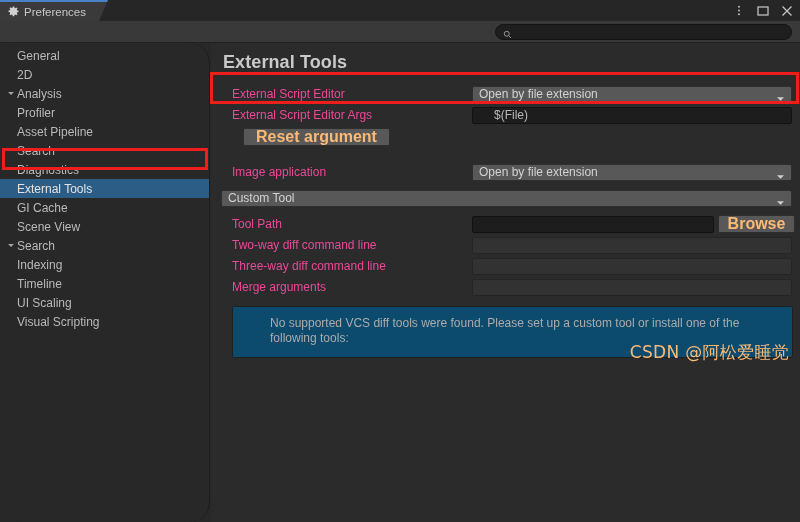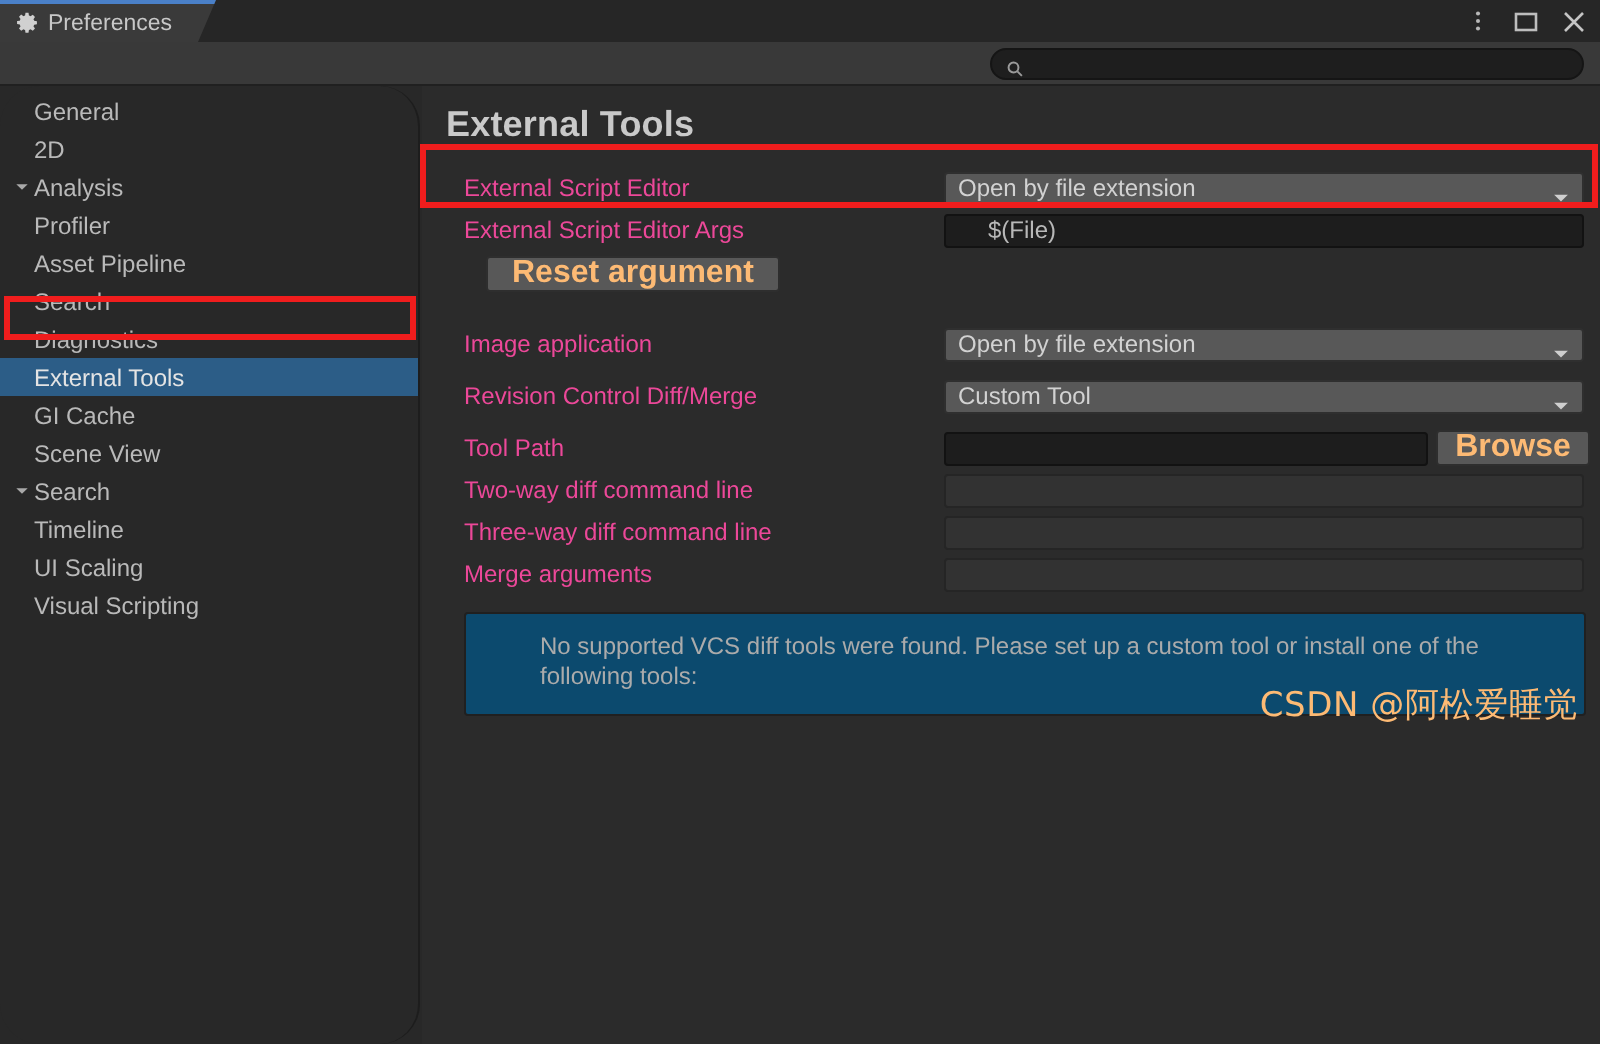--- a/index.html
+++ b/index.html
@@ -371,20 +371,23 @@
             <span class="nav-label">Scene View</span>
           </div>
           <div class="nav-row">
             <span class="arrow">
               <svg viewBox="0 0 10 7" width="8" height="5">
                 <path d="M1 1.5 L5 5.5 L9 1.5 Z" fill="#a9a9a9"></path>
               </svg>
             </span>
             <span class="nav-label">Search</span>
           </div>
+          <div class="nav-row child noarrow">
+            <span class="nav-label">Indexing</span>
+          </div>
           <div class="nav-row noarrow">
             <span class="nav-label">Timeline</span>
           </div>
           <div class="nav-row noarrow">
             <span class="nav-label">UI Scaling</span>
           </div>
           <div class="nav-row noarrow">
             <span class="nav-label">Visual Scripting</span>
           </div>
         </div>
@@ -433,21 +436,20 @@
                 <path d="M1 1.6 L5 5.6 L9 1.6 Z" fill="#cfcfcf"></path>
               </svg>
             </span>
           </div>
         </div>
       </div>
 
       <div class="spacer-xs"></div>
 
       <div class="row">
-        <div class="lbl">Revision Control Diff/Merge</div>
         <div class="ctl">
           <div class="dropdown">
             <span>Custom Tool</span>
             <span class="dd-arrow">
               <svg viewBox="0 0 10 7" width="9" height="6">
                 <path d="M1 1.6 L5 5.6 L9 1.6 Z" fill="#cfcfcf"></path>
               </svg>
             </span>
           </div>
         </div>

